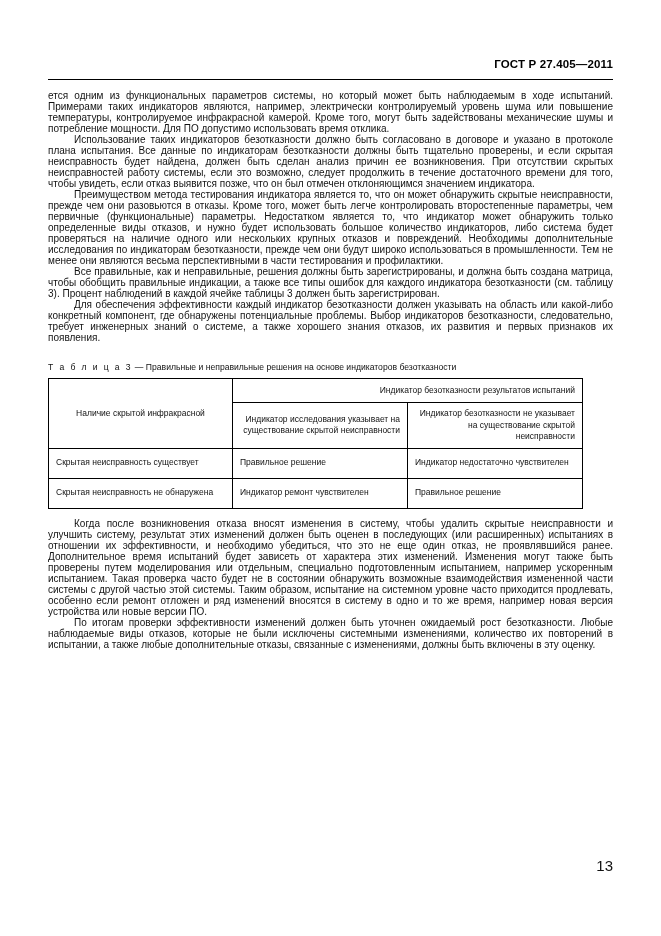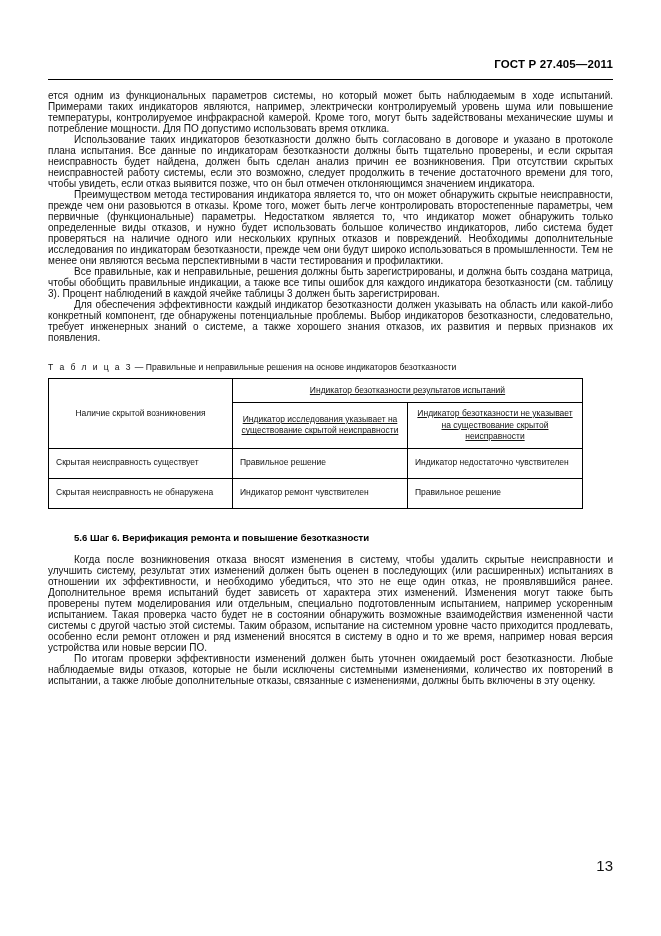--- a/index.html
+++ b/index.html
@@ -81,23 +81,22 @@
     line-height: 11.6px;
     color: #121212;
     padding: 5px 7px;
     vertical-align: middle;
     box-sizing: border-box;
   }
   td.col-a { width: 184px; }
   td.col-b { width: 176px; }
   td.col-c { width: 175px; }
   td.hdr {
-    text-align: center;
+    text-align: right;
     vertical-align: middle;
-    text-decoration: underline;
   }
   td.hdr-stub {
     text-align: center;
     vertical-align: middle;
   }
   td.cell-left {
     text-align: left;
   }
   td.cell-justify {
     text-align: justify;
@@ -144,41 +143,40 @@
 
     <p class="body-text indent">Для обеспечения эффективности каждый индикатор безотказности должен указывать на область или какой-либо конкретный компонент, где обнаружены потенциальные проблемы. Выбор индикаторов безотказности, следовательно, требует инженерных знаний о системе, а также хорошего знания отказов, их развития и первых признаков их появления.</p>
 
     <div class="table-caption">
       <span class="tbl-word">Т а б л и ц а  3</span><span> — </span><span>Правильные и неправильные решения на основе индикаторов безотказности</span>
     </div>
 
     <table class="doc-table">
       <tbody>
         <tr class="head-top">
-          <td class="col-a hdr-stub" rowspan="2">Наличие скрытой возникновения</td>
+          <td class="col-a hdr-stub" rowspan="2">Наличие скрытой инфракрасной</td>
           <td class="hdr" colspan="2">Индикатор безотказности результатов испытаний</td>
         </tr>
         <tr class="head-bottom">
           <td class="col-b hdr">Индикатор исследования указывает на существование скрытой неисправности</td>
           <td class="col-c hdr">Индикатор безотказности не указывает на существование скрытой неисправности</td>
         </tr>
         <tr class="data-row">
           <td class="col-a cell-left">Скрытая неисправность существует</td>
           <td class="col-b cell-left">Правильное решение</td>
           <td class="col-c cell-left">Индикатор недостаточно чувствителен</td>
         </tr>
         <tr class="data-row">
           <td class="col-a cell-justify">Скрытая неисправность не обнаружена</td>
           <td class="col-b cell-left">Индикатор ремонт чувствителен</td>
           <td class="col-c cell-left">Правильное решение</td>
         </tr>
       </tbody>
     </table>
 
-    <h2 class="section-heading">5.6  Шаг 6.  Верификация ремонта и повышение безотказности</h2>
 
     <p class="body-text indent" style="margin-top:9px;">Когда после возникновения отказа вносят изменения в систему, чтобы удалить скрытые неисправности и улучшить систему, результат этих изменений должен быть оценен в последующих (или расширенных) испытаниях в отношении их эффективности, и необходимо убедиться, что это не еще один отказ, не проявлявшийся ранее. Дополнительное время испытаний будет зависеть от характера этих изменений. Изменения могут также быть проверены путем моделирования или отдельным, специально подготовленным испытанием, например ускоренным испытанием. Такая проверка часто будет не в состоянии обнаружить возможные взаимодействия измененной части системы с другой частью этой системы. Таким образом, испытание на системном уровне часто приходится продлевать, особенно если ремонт отложен и ряд изменений вносятся в систему в одно и то же время, например новая версия устройства или новые версии ПО.</p>
 
     <p class="body-text indent">По итогам проверки эффективности изменений должен быть уточнен ожидаемый рост безотказности. Любые наблюдаемые виды отказов, которые не были исключены системными изменениями, количество их повторений в испытании, а также любые дополнительные отказы, связанные с изменениями, должны быть включены в эту оценку.</p>
 
   </div>
 
   <div class="page-number">13</div>
 
 </div>

